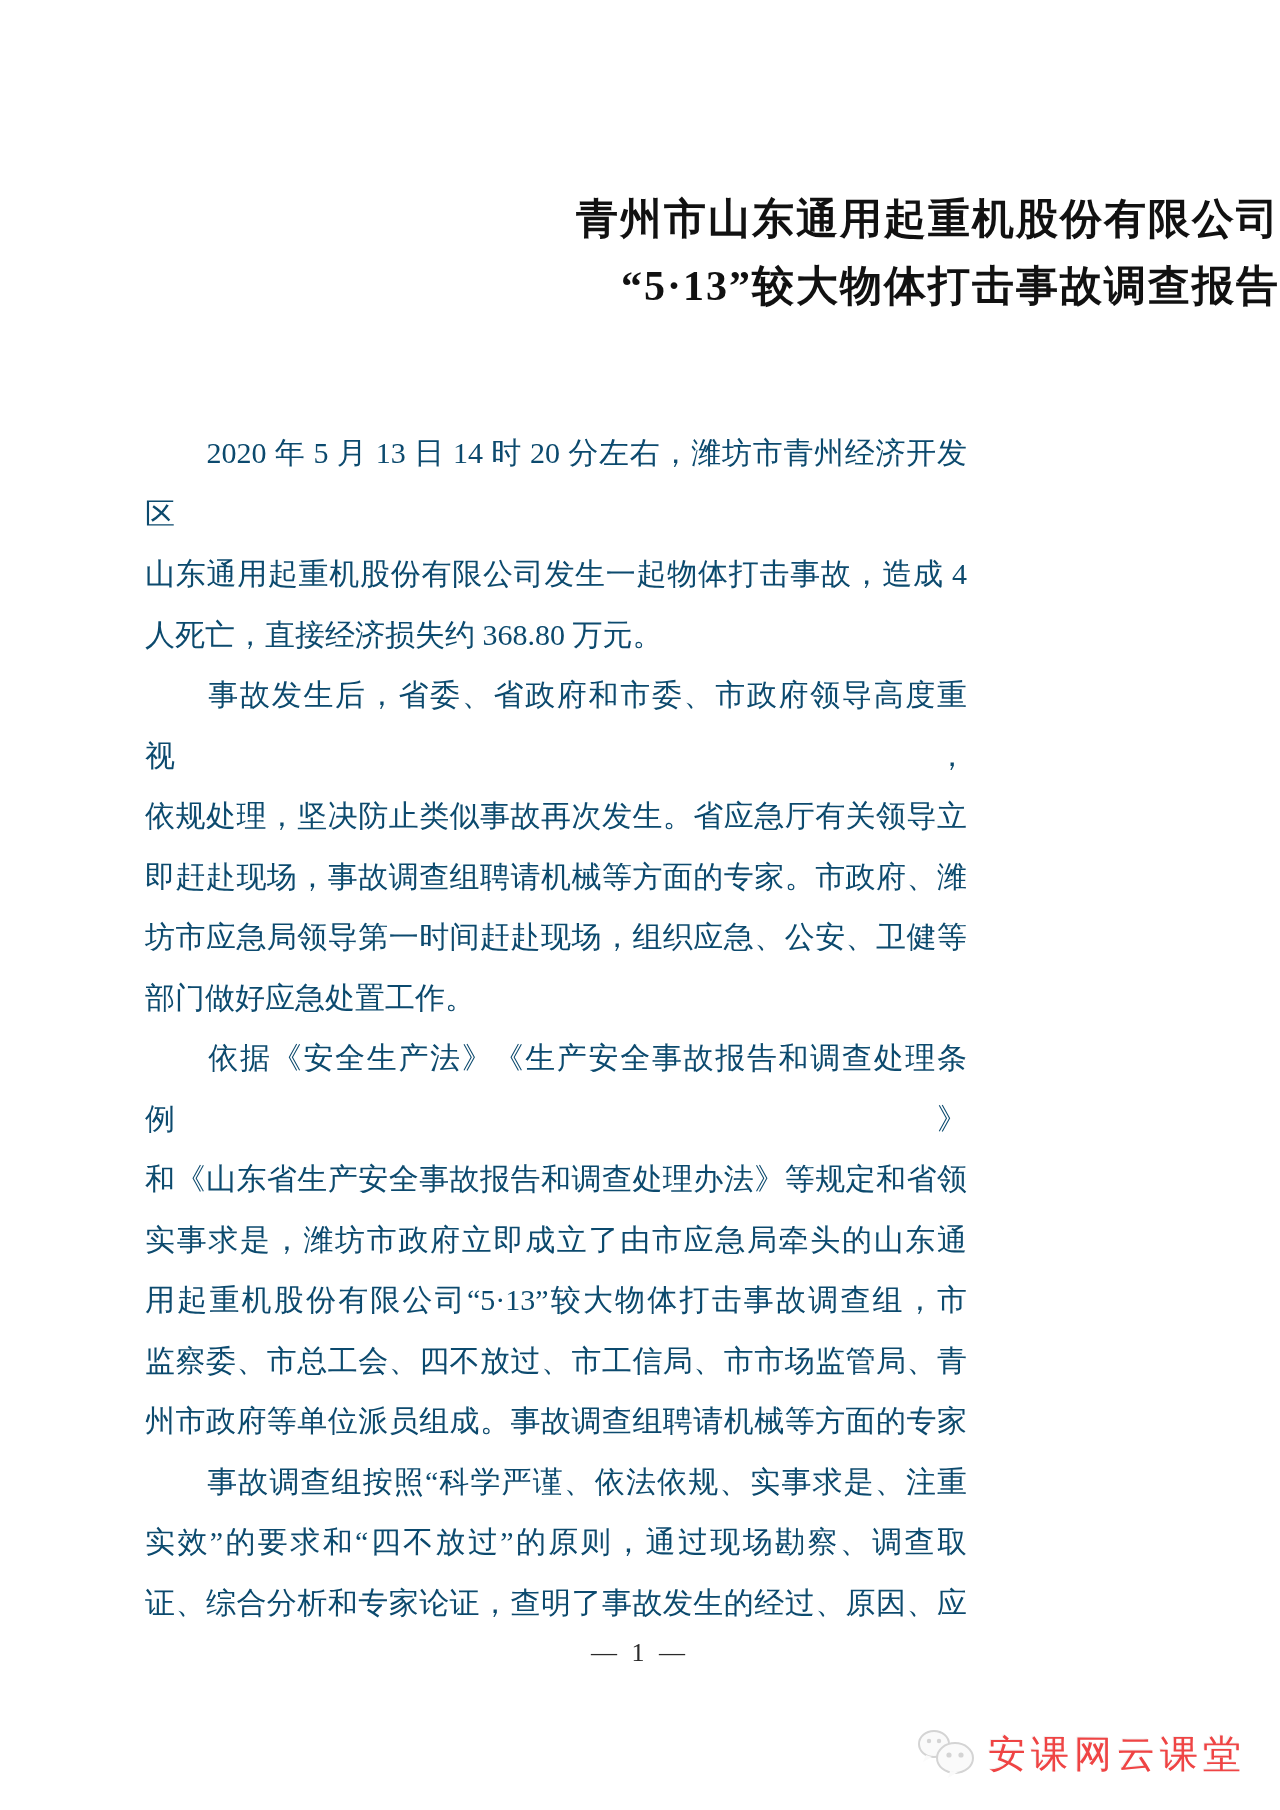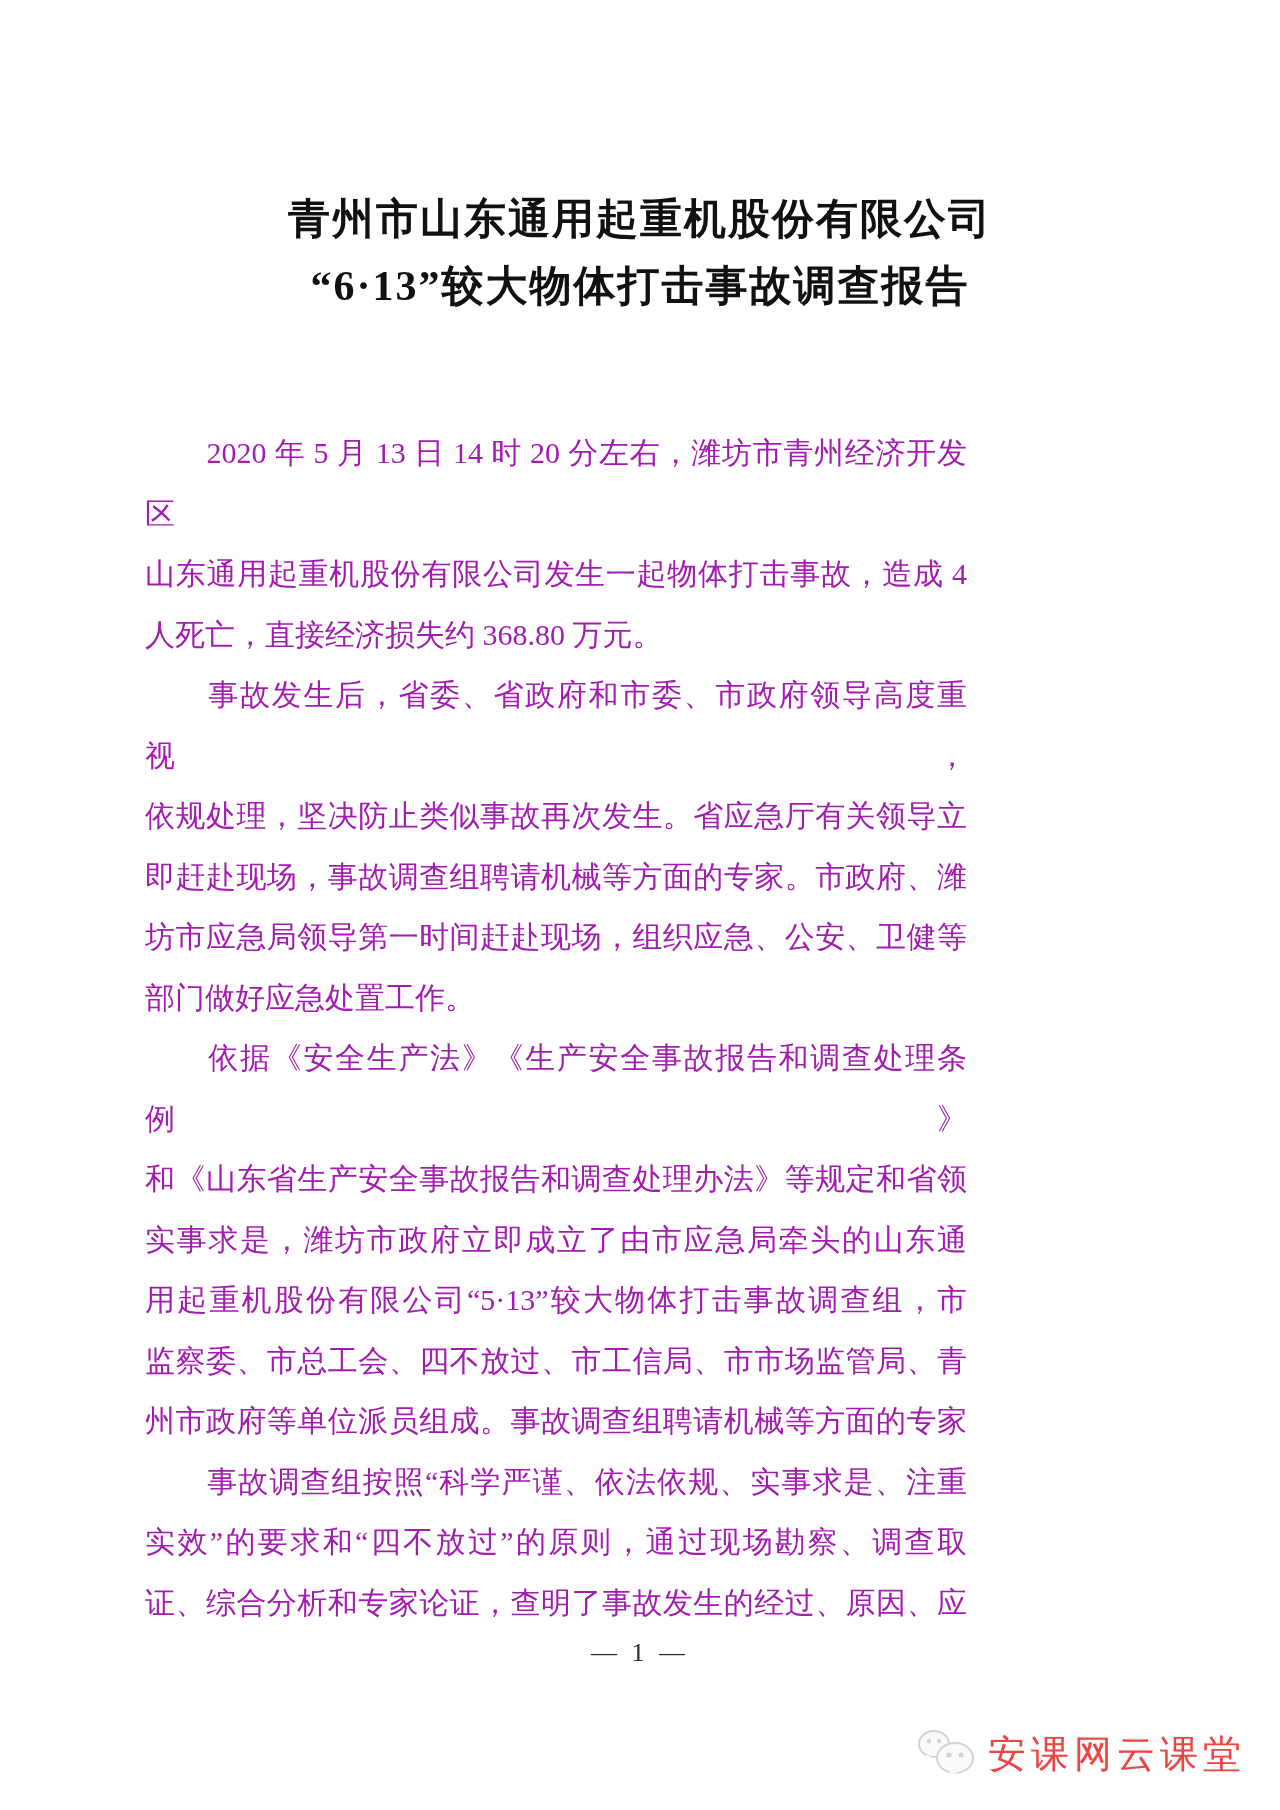--- a/index.html
+++ b/index.html
@@ -11,34 +11,34 @@
     position: relative;
     width: 1280px;
     height: 1810px;
     background: #ffffff;
     overflow: hidden;
     font-family: "Liberation Serif", "DejaVu Serif", serif;
     color: #1b1b1b;
   }
   .titles {
     margin-top: 186px;
-    text-align: center;
+    text-align: right;
   }
   .title-line {
     font-size: 42px;
     font-weight: bold;
     line-height: 67px;
     letter-spacing: 2px;
     color: #111;
   }
   .doc-body {
     margin: 103px auto 0 145px;
     width: 822px;
     font-size: 30px;
-    color: #a21caf;
+    color: #0c4a6e;
   }
   .para { margin: 0; }
   .line {
     line-height: 60.5px;
     text-align: justify;
     text-align-last: justify;
     text-justify: inter-ideograph;
     white-space: pre-wrap;
   }
   .line.last {
@@ -71,21 +71,21 @@
   }
   .watermark-icon svg { display: block; }
 </style>
 </head>
 <body>
 
 <div class="page">
 
   <div class="titles">
     <div class="title-line">青州市山东通用起重机股份有限公司</div>
-    <div class="title-line">“6·13”较大物体打击事故调查报告</div>
+    <div class="title-line">“5·13”较大物体打击事故调查报告</div>
   </div>
 
   <div class="doc-body">
       <div class="para">
         <div class="line">　　2020 年 5 月 13 日 14 时 20 分左右，潍坊市青州经济开发区</div>
         <div class="line">山东通用起重机股份有限公司发生一起物体打击事故，造成 4</div>
         <div class="line last">人死亡，直接经济损失约 368.80 万元。</div>
       </div>
       <div class="para">
         <div class="line">　　事故发生后，省委、省政府和市委、市政府领导高度重视，</div>

